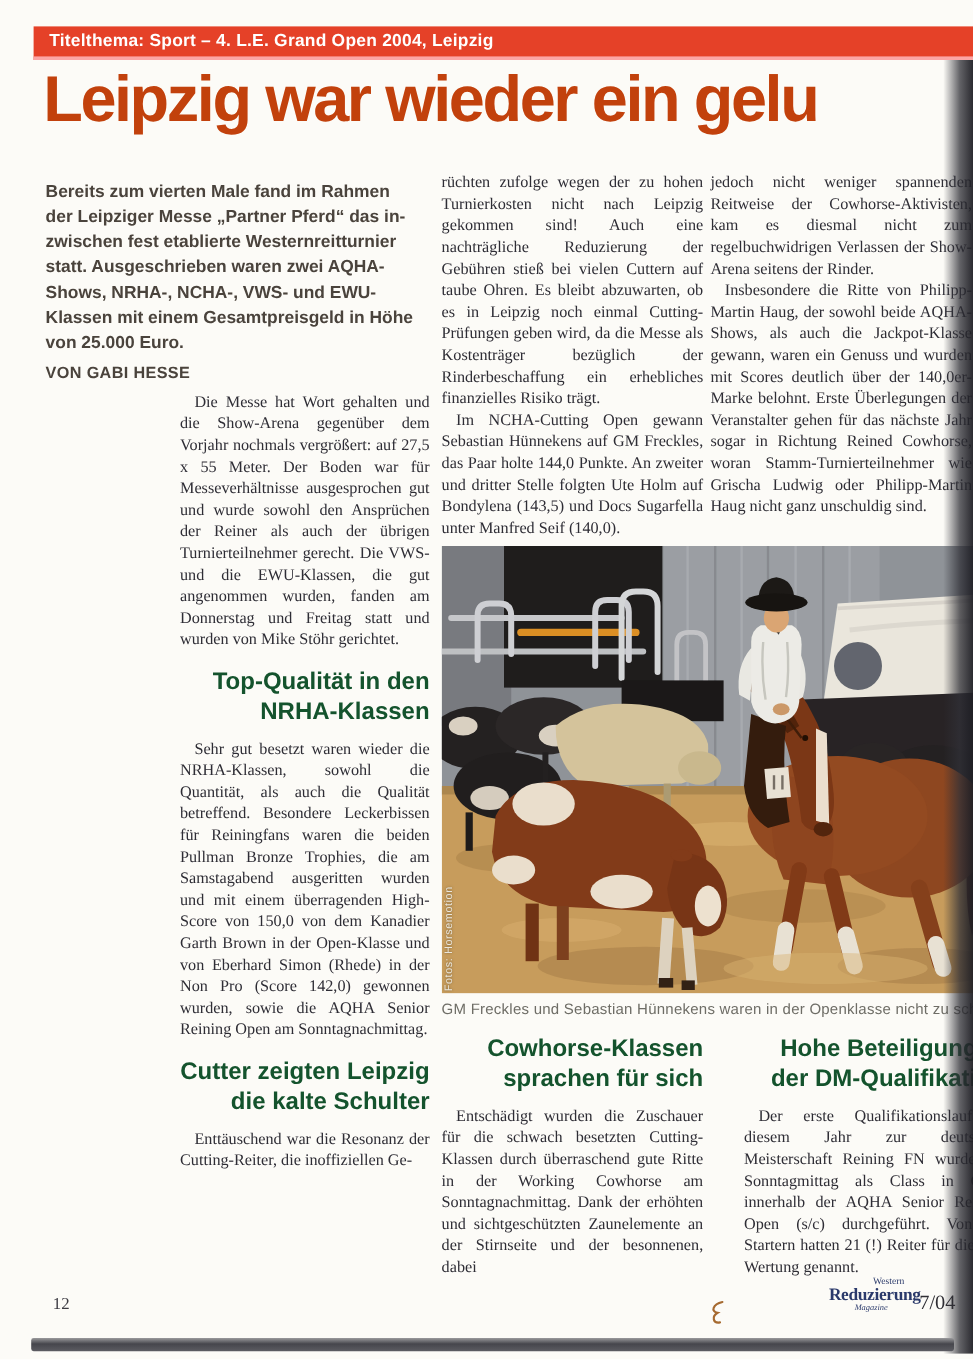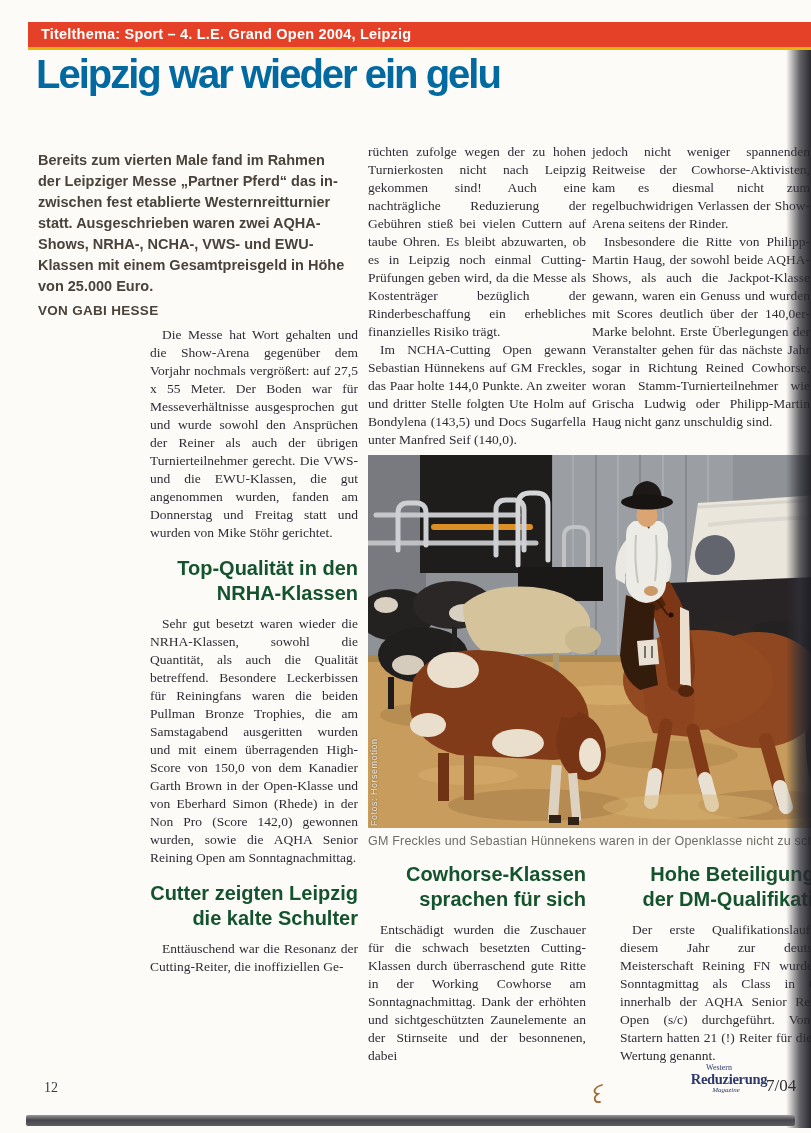--- a/index.html
+++ b/index.html
@@ -4,28 +4,28 @@
 <style>
   html,body{margin:0;padding:0;background:#ffffff;}
   .page{
     position:relative;width:811px;height:1133px;overflow:hidden;
     background:#fcfbf7;
     font-family:"Liberation Sans",sans-serif;
   }
   
   .kicker{
     position:absolute;left:28px;right:0;top:22px;height:25px;
-    background:#e54128;border-bottom:3px solid #eab308;
+    background:#e54128;border-bottom:3px solid #fca5a5;
     color:#ffffff;font-weight:bold;font-size:14.5px;line-height:25px;
     padding-left:13px;letter-spacing:0.2px;
   }
   
   .headline{
     position:absolute;left:36px;top:52px;margin:0;
-    font-size:40px;font-weight:bold;color:#0369a1;
+    font-size:54px;font-weight:bold;color:#c2410c;
     letter-spacing:-2px;white-space:nowrap;
   }
   
   .intro{
     position:absolute;left:38px;top:150px;width:328px;
     font-size:14.5px;line-height:21px;font-weight:bold;color:#4a433c;
     white-space:pre-line;
   }
   .byline{
     position:absolute;left:38px;top:303px;
@@ -71,21 +71,21 @@
   
   .pagenum{
     position:absolute;left:44px;top:1080px;
     font-family:"Liberation Serif",serif;font-size:14px;color:#3c3b42;
   }
   .maglogo{
     position:absolute;left:683px;top:1064px;width:92px;
     color:#2b3a6b;font-family:"Liberation Serif",serif;line-height:1;
     text-align:center;
   }
-  .maglogo .m-top{font-size:8px;text-align:left;margin-left:23px;}
+  .maglogo .m-top{font-size:8px;text-align:center;margin-left:23px;}
   .maglogo .m-main{font-size:14.5px;font-weight:bold;letter-spacing:-0.3px;}
   .maglogo .m-sub{font-size:7px;font-style:italic;text-align:center;margin-right:6px;}
   .issue{
     position:absolute;left:766px;top:1076px;z-index:5;
     font-family:"Liberation Serif",serif;font-size:17px;color:#2f2e34;
   }
   .handmark{position:absolute;left:588px;top:1082px;z-index:4;}
   
   .shadow-right{
     position:absolute;top:50px;bottom:5px;left:786px;width:25px;z-index:3;

